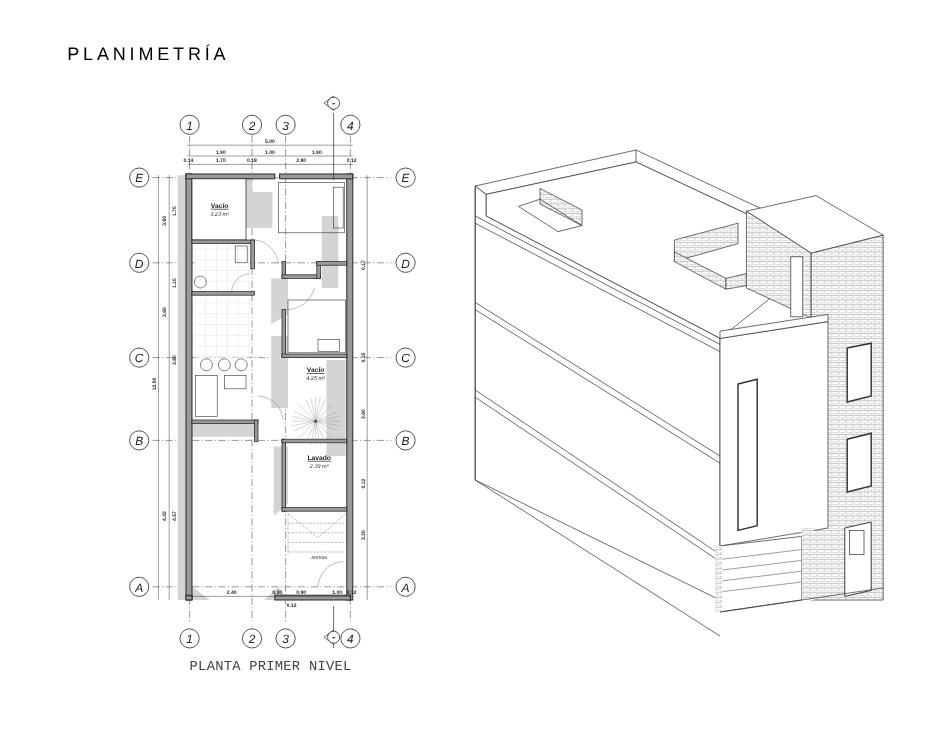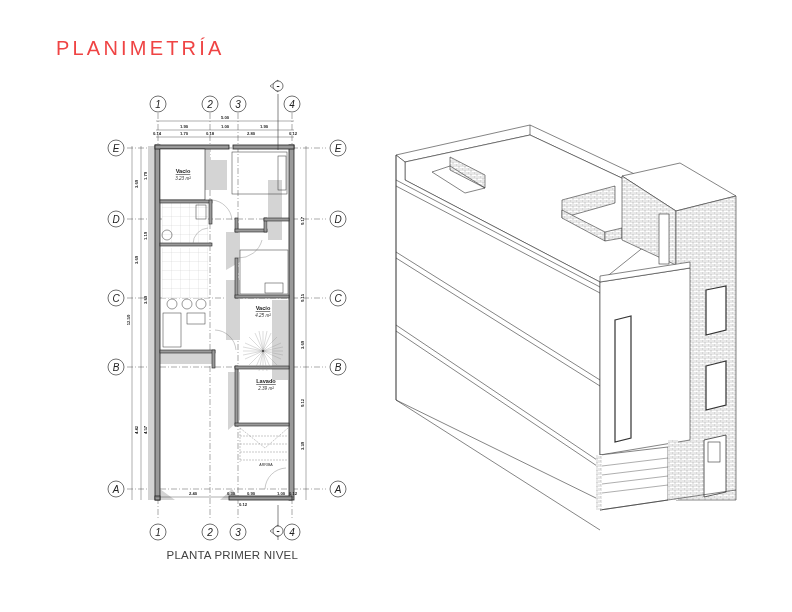--- a/index.html
+++ b/index.html
@@ -1,18 +1,18 @@
 <!DOCTYPE html>
 <html><head>
 <meta charset="utf-8">
 <style>
   html,body{margin:0;padding:0;background:#ffffff;}
   body{width:792px;height:612px;position:relative;overflow:hidden;font-family:"Liberation Sans",sans-serif;}
-  .title{position:absolute;left:56px;top:37px;font-size:20px;letter-spacing:3.2px;color:#ef4444;font-family:"Liberation Sans",sans-serif;}
-  .caption{position:absolute;left:158px;top:549px;width:140px;text-align:right;font-size:11.5px;color:#444;letter-spacing:0.2px;font-family:Liberation Sans, sans-serif;}
+  .title{position:absolute;left:56px;top:37px;font-size:15px;letter-spacing:3.2px;color:#000000;font-family:"Liberation Sans",sans-serif;}
+  .caption{position:absolute;left:158px;top:549px;width:140px;text-align:left;font-size:11.5px;color:#444;letter-spacing:0.2px;font-family:Liberation Mono, monospace;}
   svg{position:absolute;left:0;top:0;}
   .gl{font-family:"Liberation Sans",sans-serif;font-style:italic;font-size:10px;fill:#222;text-anchor:middle;}
   .dim{font-family:"Liberation Sans",sans-serif;font-size:4.2px;font-weight:bold;fill:#222;text-anchor:middle;}
   .room{font-family:"Liberation Sans",sans-serif;font-size:5.6px;font-weight:bold;fill:#222;text-anchor:middle;text-decoration:underline;}
   .area{font-family:"Liberation Sans",sans-serif;font-size:4.6px;font-style:italic;fill:#333;text-anchor:middle;}
   .small{font-family:"Liberation Sans",sans-serif;font-size:3.6px;fill:#333;text-anchor:middle;}
 </style>
 </head>
 <body>
 

